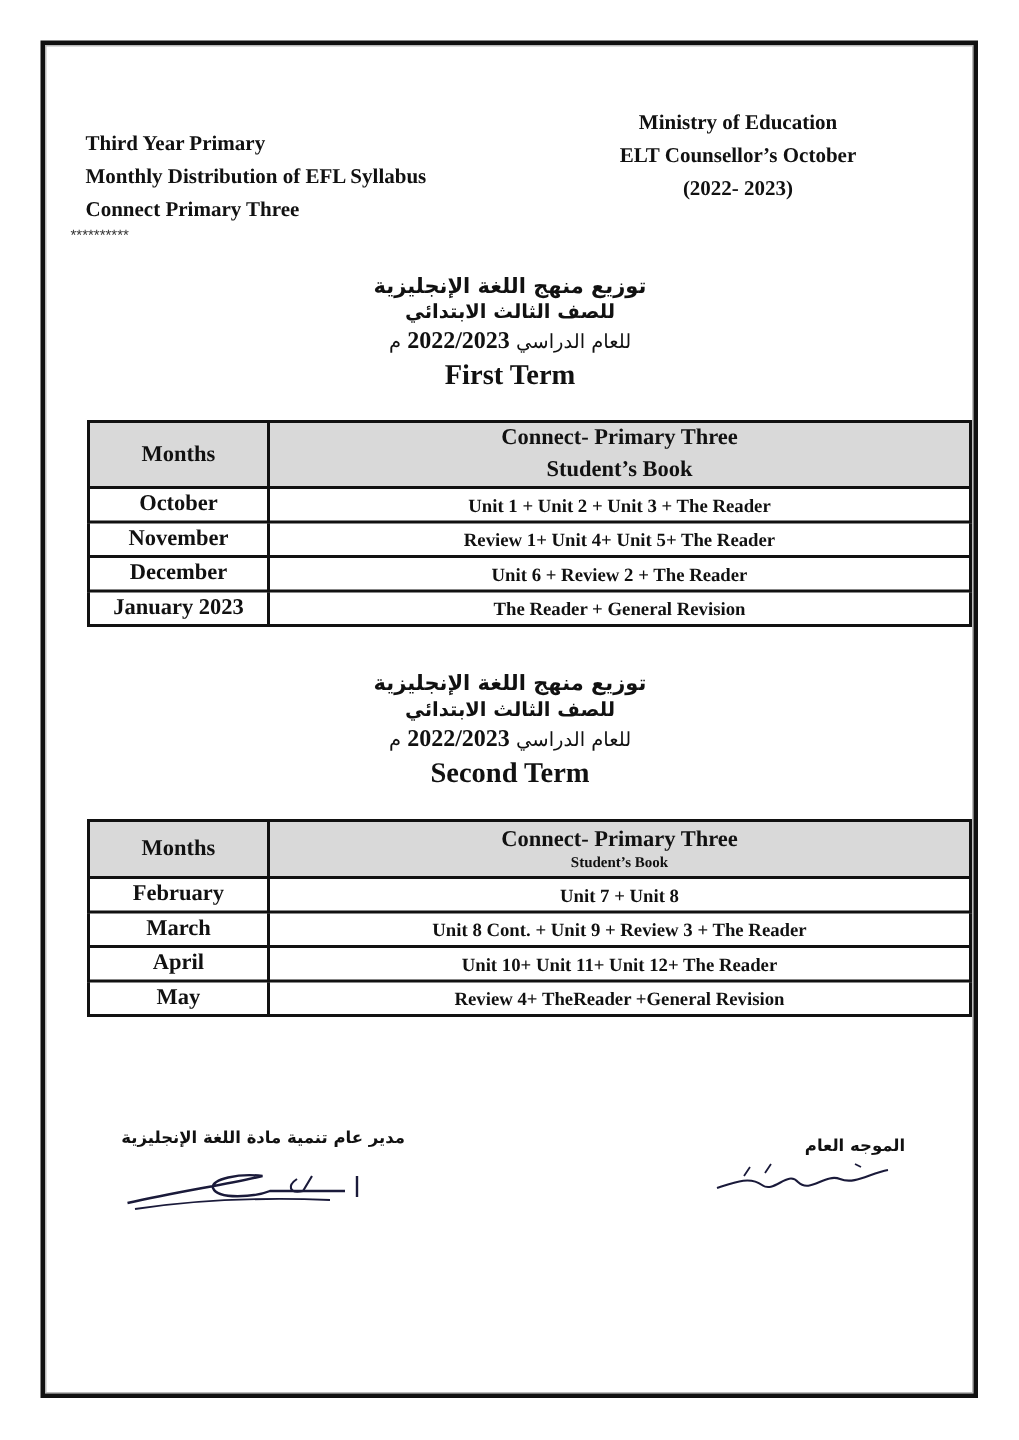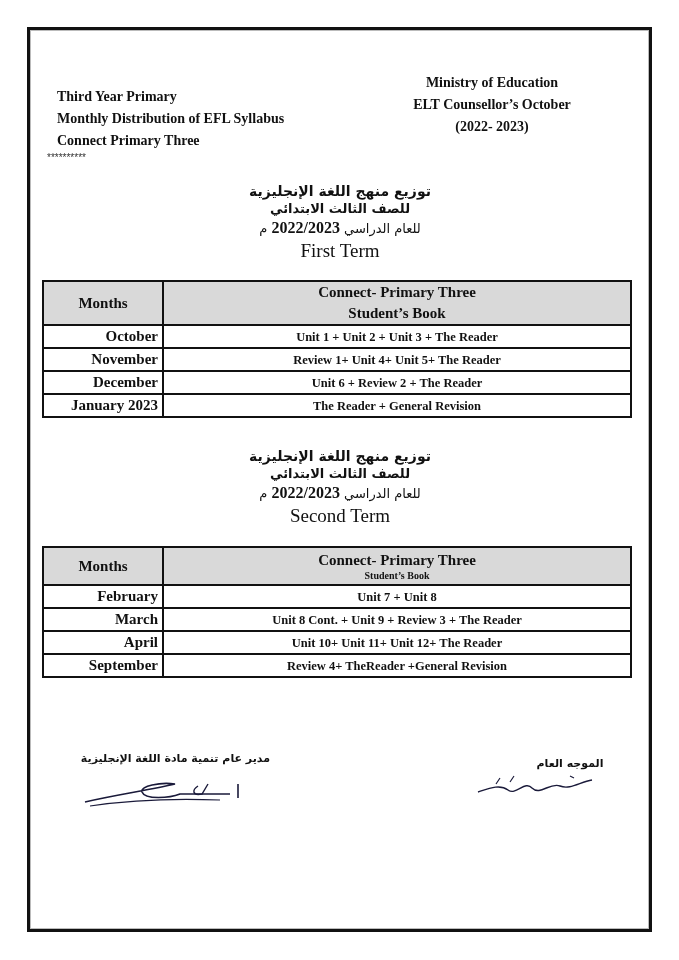--- a/index.html
+++ b/index.html
@@ -14,32 +14,32 @@
   .hdr { position: absolute; font-weight: bold; font-size: 14px; line-height: 22px; }
   .hdr-left { left: 57px; top: 86px; }
   .hdr-right { left: 402px; top: 72px; width: 180px; text-align: center; }
   .stars { position: absolute; left: 47px; top: 152px; font-size: 10px; letter-spacing: 0px; color: #333; font-family: "Liberation Sans", sans-serif; }
 
   .arabic-block { position: absolute; left: 190px; width: 300px; text-align: center; direction: rtl; font-family: "DejaVu Sans", sans-serif; font-weight: bold; }
   .arabic-block .l1 { font-size: 14px; line-height: 18px; }
   .arabic-block .l2 { font-size: 13px; line-height: 18px; }
   .arabic-block .l3 { font-size: 13px; line-height: 20px; font-weight: normal; }
   .arabic-block .l3 .year { font-family: "Liberation Serif", serif; font-weight: bold; font-size: 16px; }
-  .arabic-block .term { direction: ltr; font-family: "Liberation Serif", serif; font-weight: normal; font-size: 19px; line-height: 24px; }
+  .arabic-block .term { direction: ltr; font-family: "Liberation Serif", serif; font-weight: bold; font-size: 19px; line-height: 24px; }
   .ar1 { top: 182px; }
   .ar2 { top: 447px; }
 
   table.syl {
-    position: absolute; left: 42px; width: 590px; border-collapse: collapse;
+    position: absolute; left: 58px; width: 590px; border-collapse: collapse;
     border: 2px solid #0ea5e9;
   }
   table.syl td, table.syl th { border: 2px solid #111; padding: 0 4px; font-weight: bold; }
   table.syl th { background: #d9d9d9; font-size: 15px; text-align: center; line-height: 21px; }
   table.syl th.months-h { width: 110px; }
-  table.syl td.month { font-size: 15px; text-align: right; width: 110px; vertical-align: top; line-height: 20px; }
+  table.syl td.month { font-size: 15px; text-align: center; width: 110px; vertical-align: top; line-height: 20px; }
   table.syl td.content { font-size: 12.5px; text-align: center; vertical-align: bottom; line-height: 19px; }
   table.syl tr.row td { height: 21px; }
   .t1 { top: 280px; }
   .t1 th { height: 42px; }
   .t2 { top: 546px; }
   .t2 th { height: 36px; }
   .t2 .sub { font-size: 10px; line-height: 12px; display: block; }
   .t2 .main { display: block; font-size: 15px; line-height: 20px; }
 
   .sig-left { position: absolute; left: 60px; top: 752px; width: 210px; direction: rtl; font-family: "DejaVu Sans", sans-serif; font-weight: bold; font-size: 11px; }
@@ -131,21 +131,21 @@
   </tr>
   <tr class="row">
     <td class="month">March</td>
     <td class="content">Unit 8 Cont. + Unit 9 + Review 3 + The Reader</td>
   </tr>
   <tr class="row">
     <td class="month">April</td>
     <td class="content">Unit 10+ Unit 11+ Unit 12+ The Reader</td>
   </tr>
   <tr class="row">
-    <td class="month">September</td>
+    <td class="month">May</td>
     <td class="content">Review 4+ TheReader +General Revision</td>
   </tr>
 </tbody>
   </table>
 
 <div class="sig-left">
   <div>مدير عام تنمية مادة اللغة الإنجليزية</div>
 </div>
 <svg class="sig-scribble-left" viewBox="0 0 170 40">
   <path d="M5 30 C40 22, 70 18, 95 12 C80 10, 60 14, 62 20 C65 28, 90 26, 100 22 L150 22" fill="none" stroke="#1a1a3a" stroke-width="1.6"></path>

